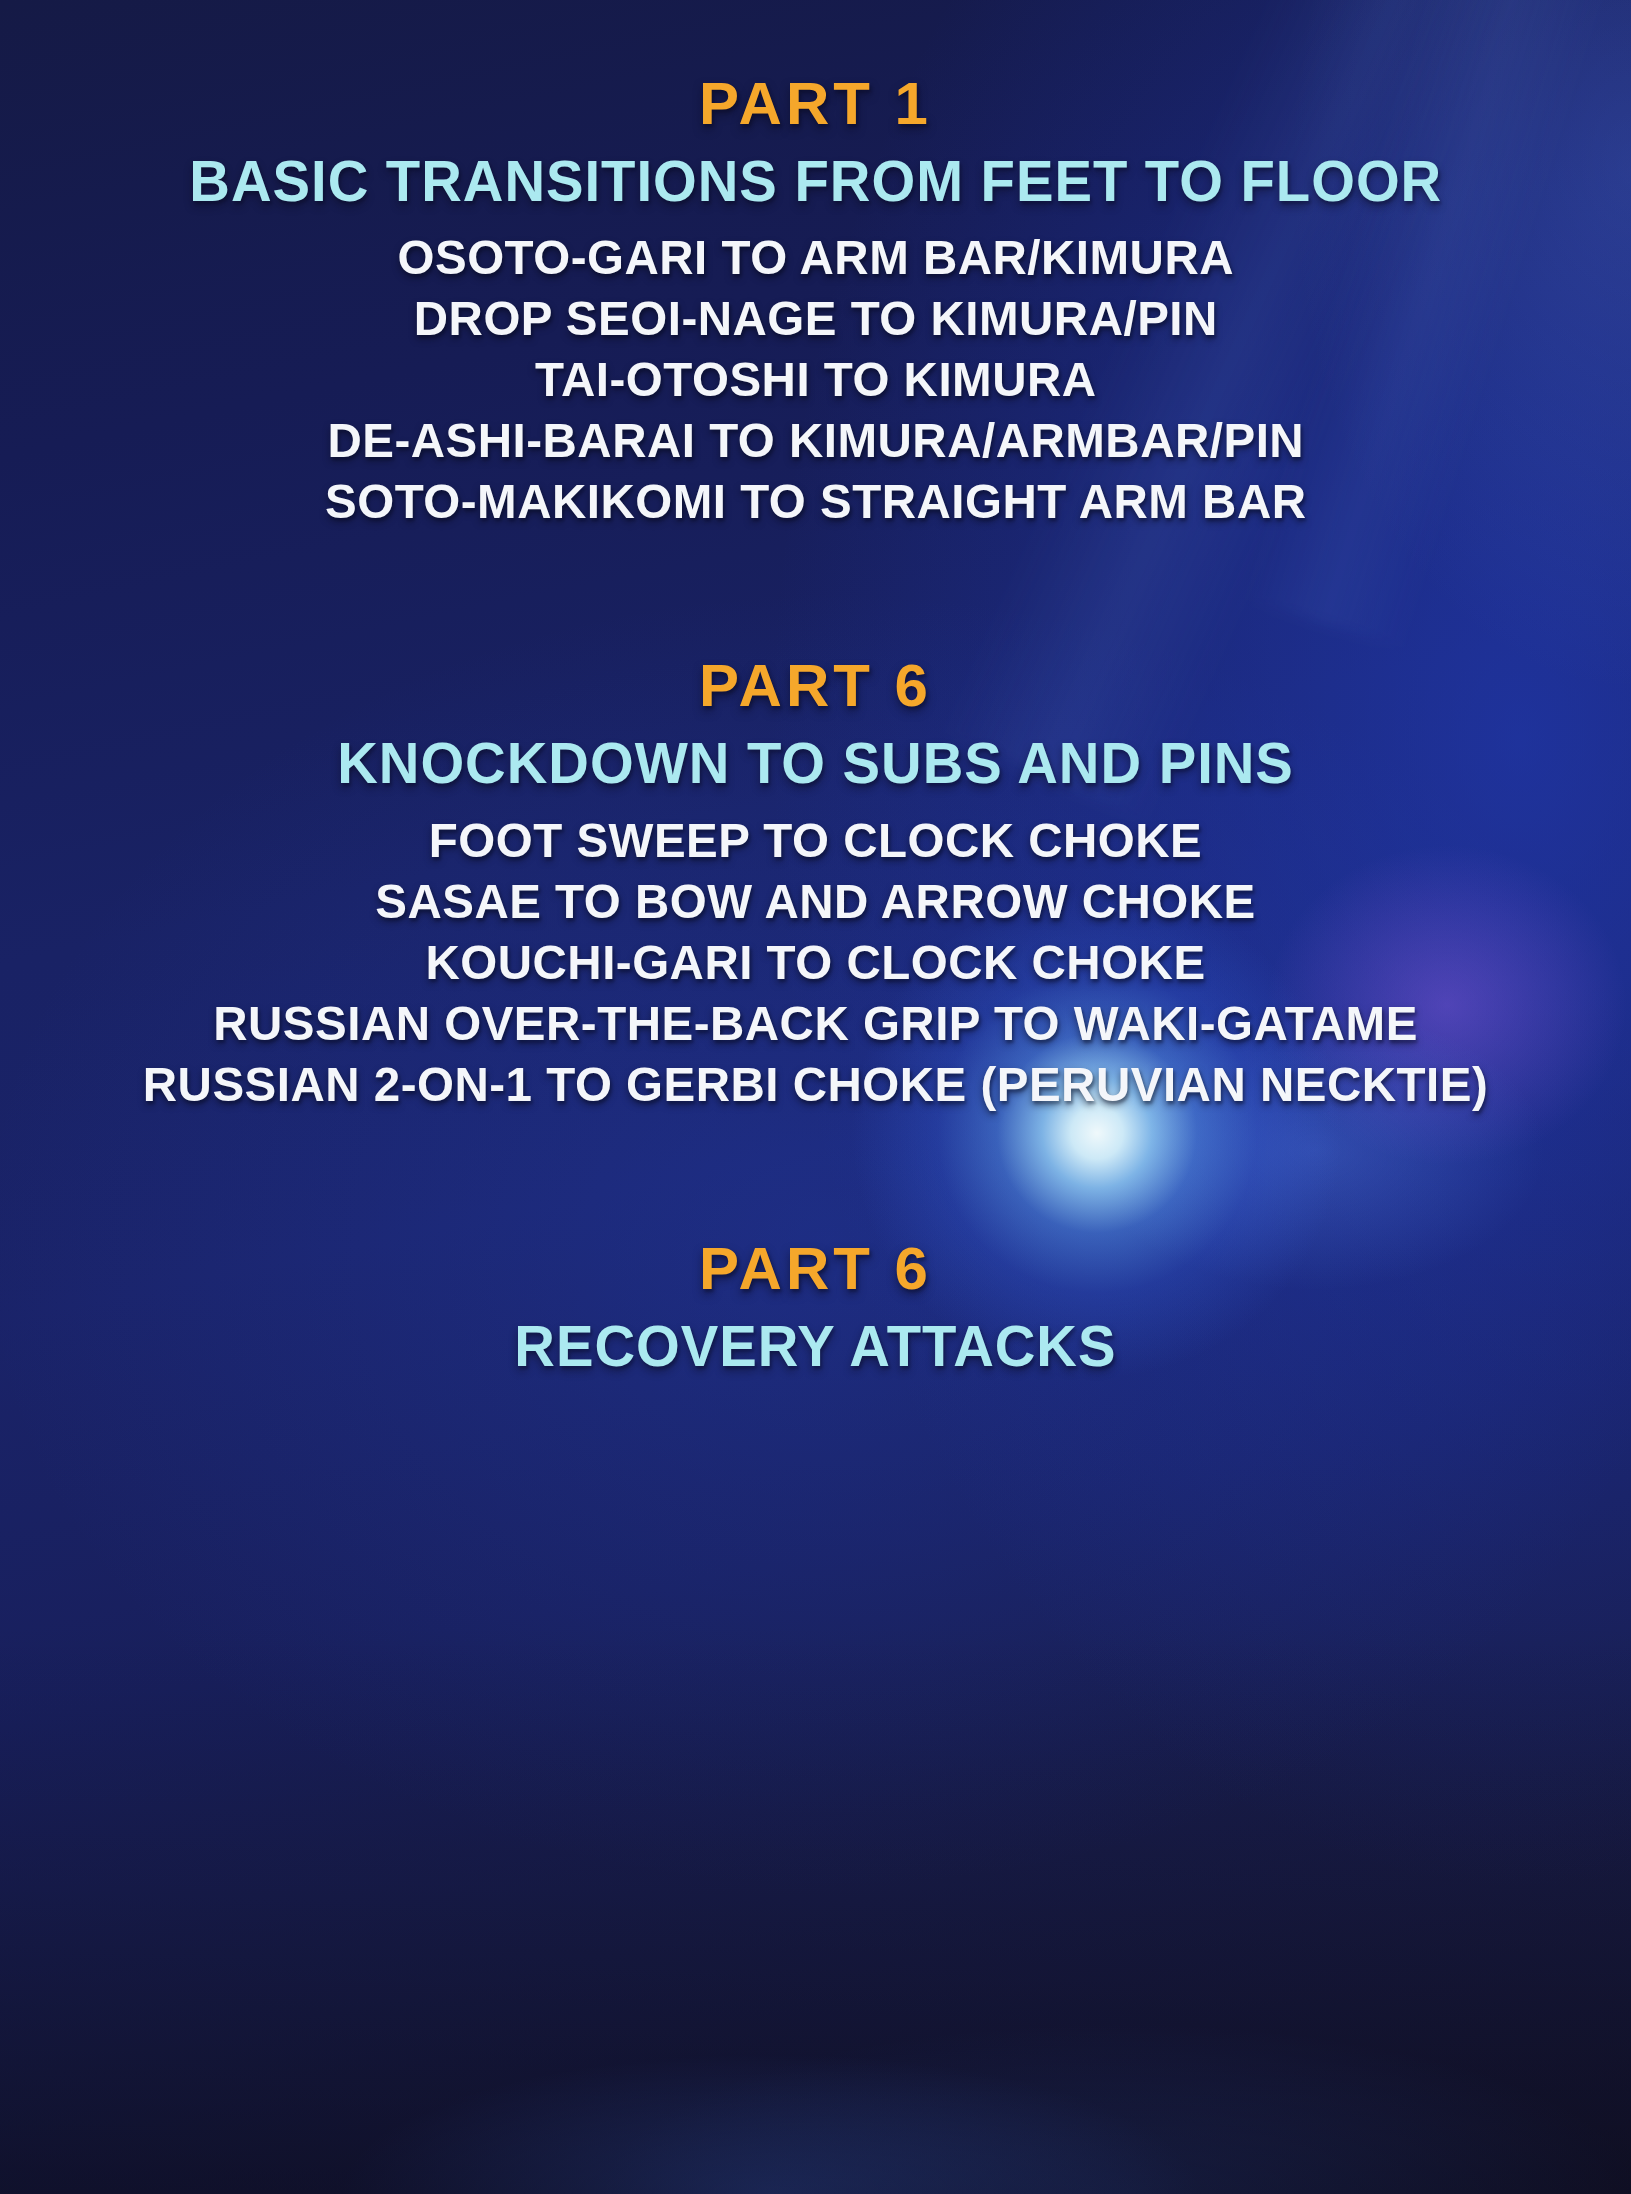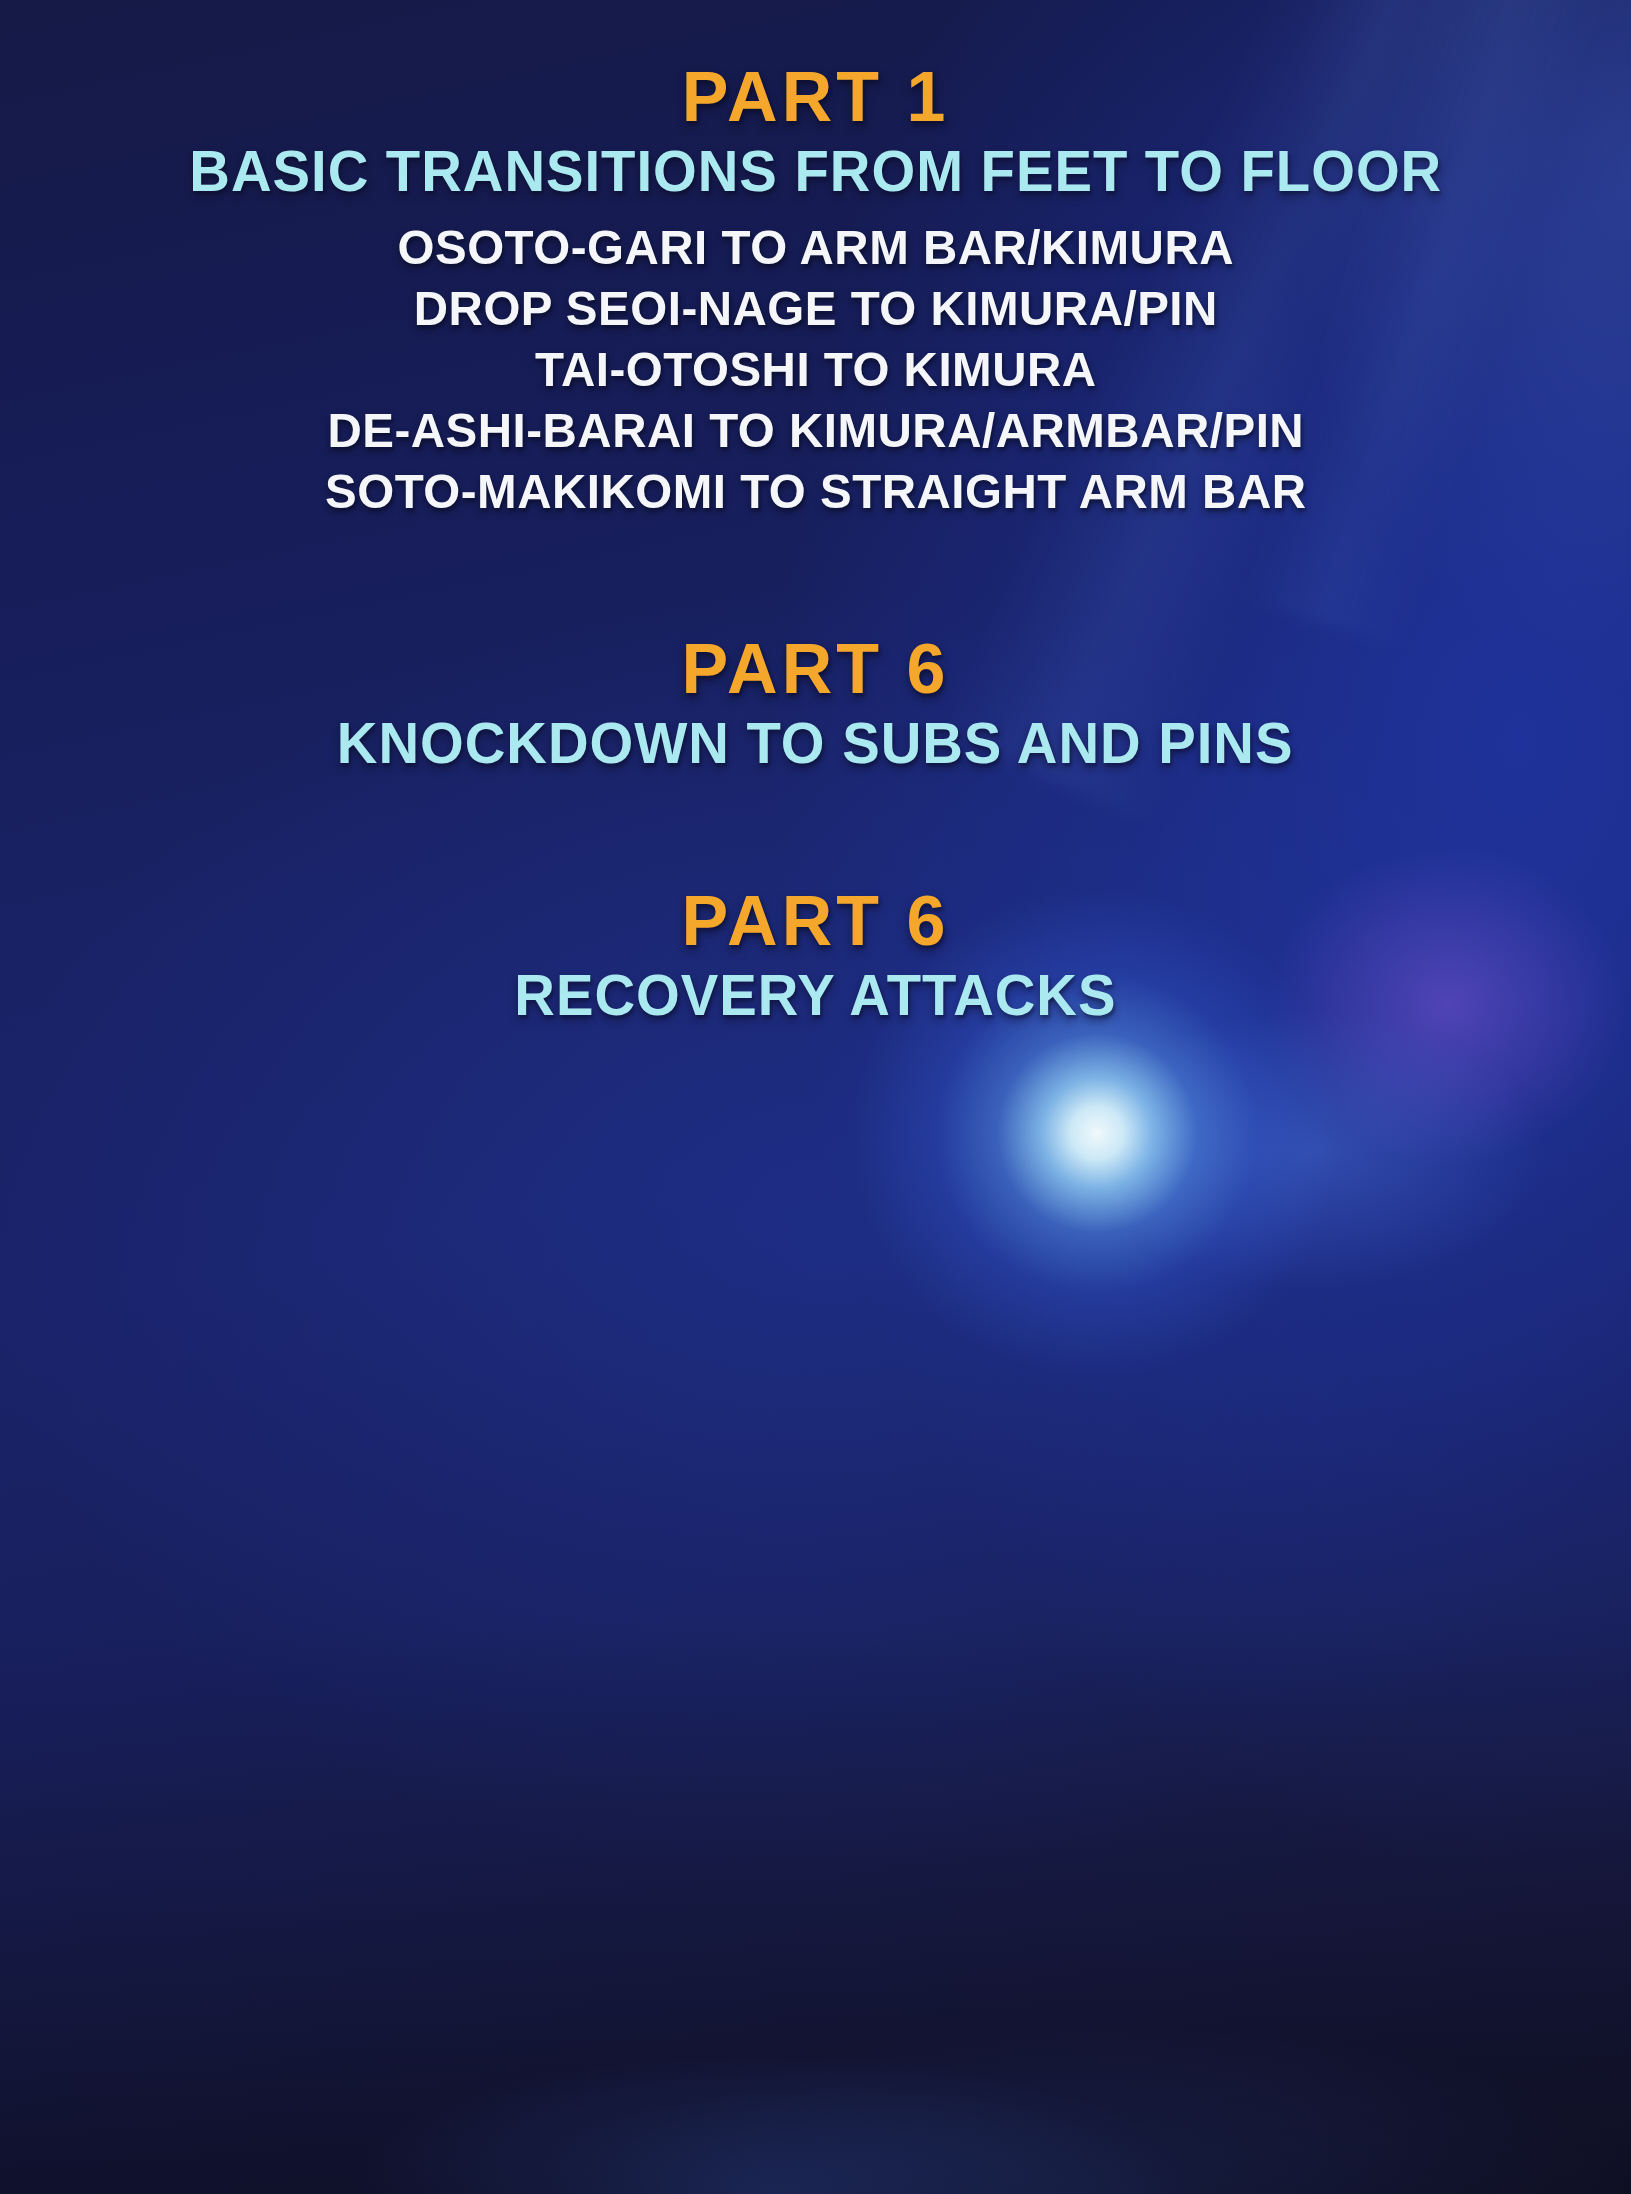--- a/index.html
+++ b/index.html
@@ -68,22 +68,22 @@
     display: flex;
     flex-direction: column;
     align-items: center;
     text-align: center;
     padding-top: 58px;
     box-sizing: border-box;
   }
   .part { margin-top: 108px; }
   .part:first-child { margin-top: 0; }
   .part-title {
-    margin: 4px;
-    font-size: 70px;
+    margin: 16px;
+    font-size: 60px;
     line-height: 1;
     letter-spacing: 4px;
     color: var(--part-title, #f5a72b);
     text-shadow: 0 5px 10px rgba(10,10,30,.50), 2px 3px 3px rgba(10,10,30,.35);
   }
   .part-subtitle {
     margin: 8px 0 0;
     font-size: 58px;
     line-height: 1.06;
     letter-spacing: 1px;
@@ -119,20 +119,27 @@
         <li class="item">DROP SEOI-NAGE TO KIMURA/PIN</li>
         <li class="item">TAI-OTOSHI TO KIMURA</li>
         <li class="item">DE-ASHI-BARAI TO KIMURA/ARMBAR/PIN</li>
         <li class="item">SOTO-MAKIKOMI TO STRAIGHT ARM BAR</li>
       </ul>
     </section>
 
     <section class="part">
       <h2 class="part-title">PART 6</h2>
       <h3 class="part-subtitle">KNOCKDOWN TO SUBS AND PINS</h3>
+      <ul class="items">
+        <li class="item">FOOT SWEEP TO CLOCK CHOKE</li>
+        <li class="item">SASAE TO BOW AND ARROW CHOKE</li>
+        <li class="item">KOUCHI-GARI TO CLOCK CHOKE</li>
+        <li class="item">RUSSIAN OVER-THE-BACK GRIP TO WAKI-GATAME</li>
+        <li class="item">RUSSIAN 2-ON-1 TO GERBI CHOKE (PERUVIAN NECKTIE)</li>
+      </ul>
     </section>
 
     <section class="part">
       <h2 class="part-title">PART 6</h2>
       <h3 class="part-subtitle">RECOVERY ATTACKS</h3>
     </section>
 
 
   </main>
 </div>

